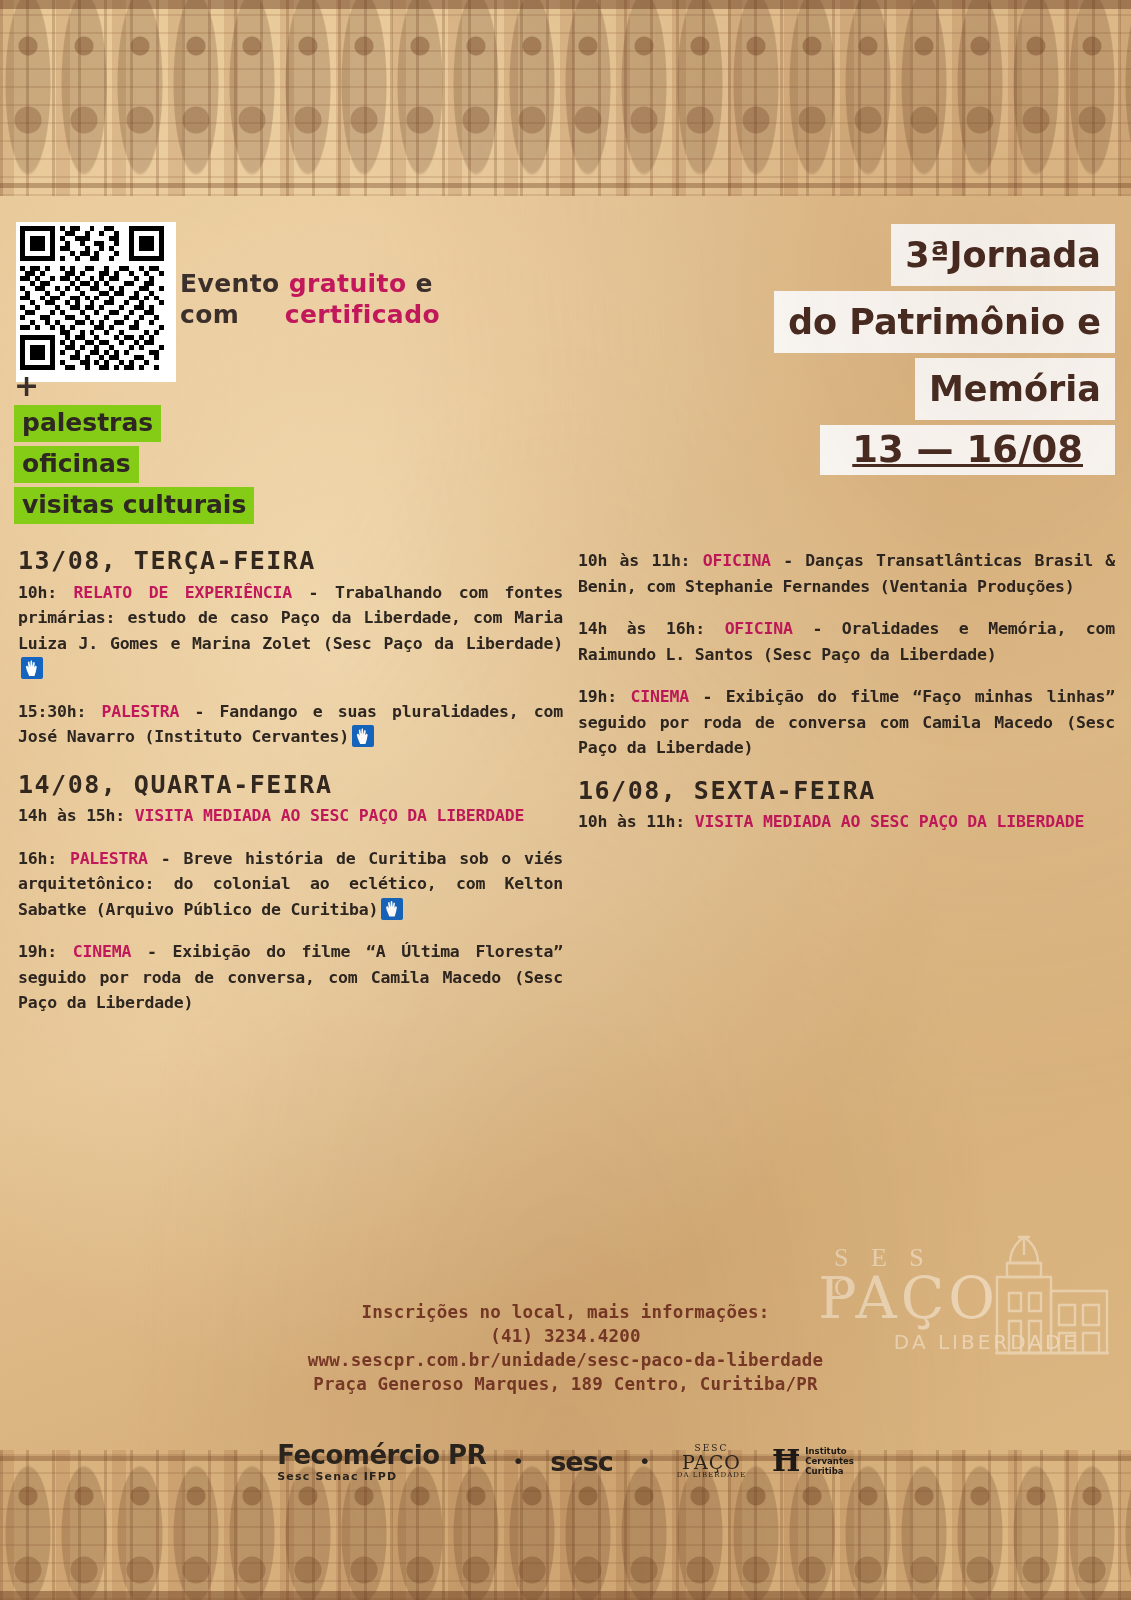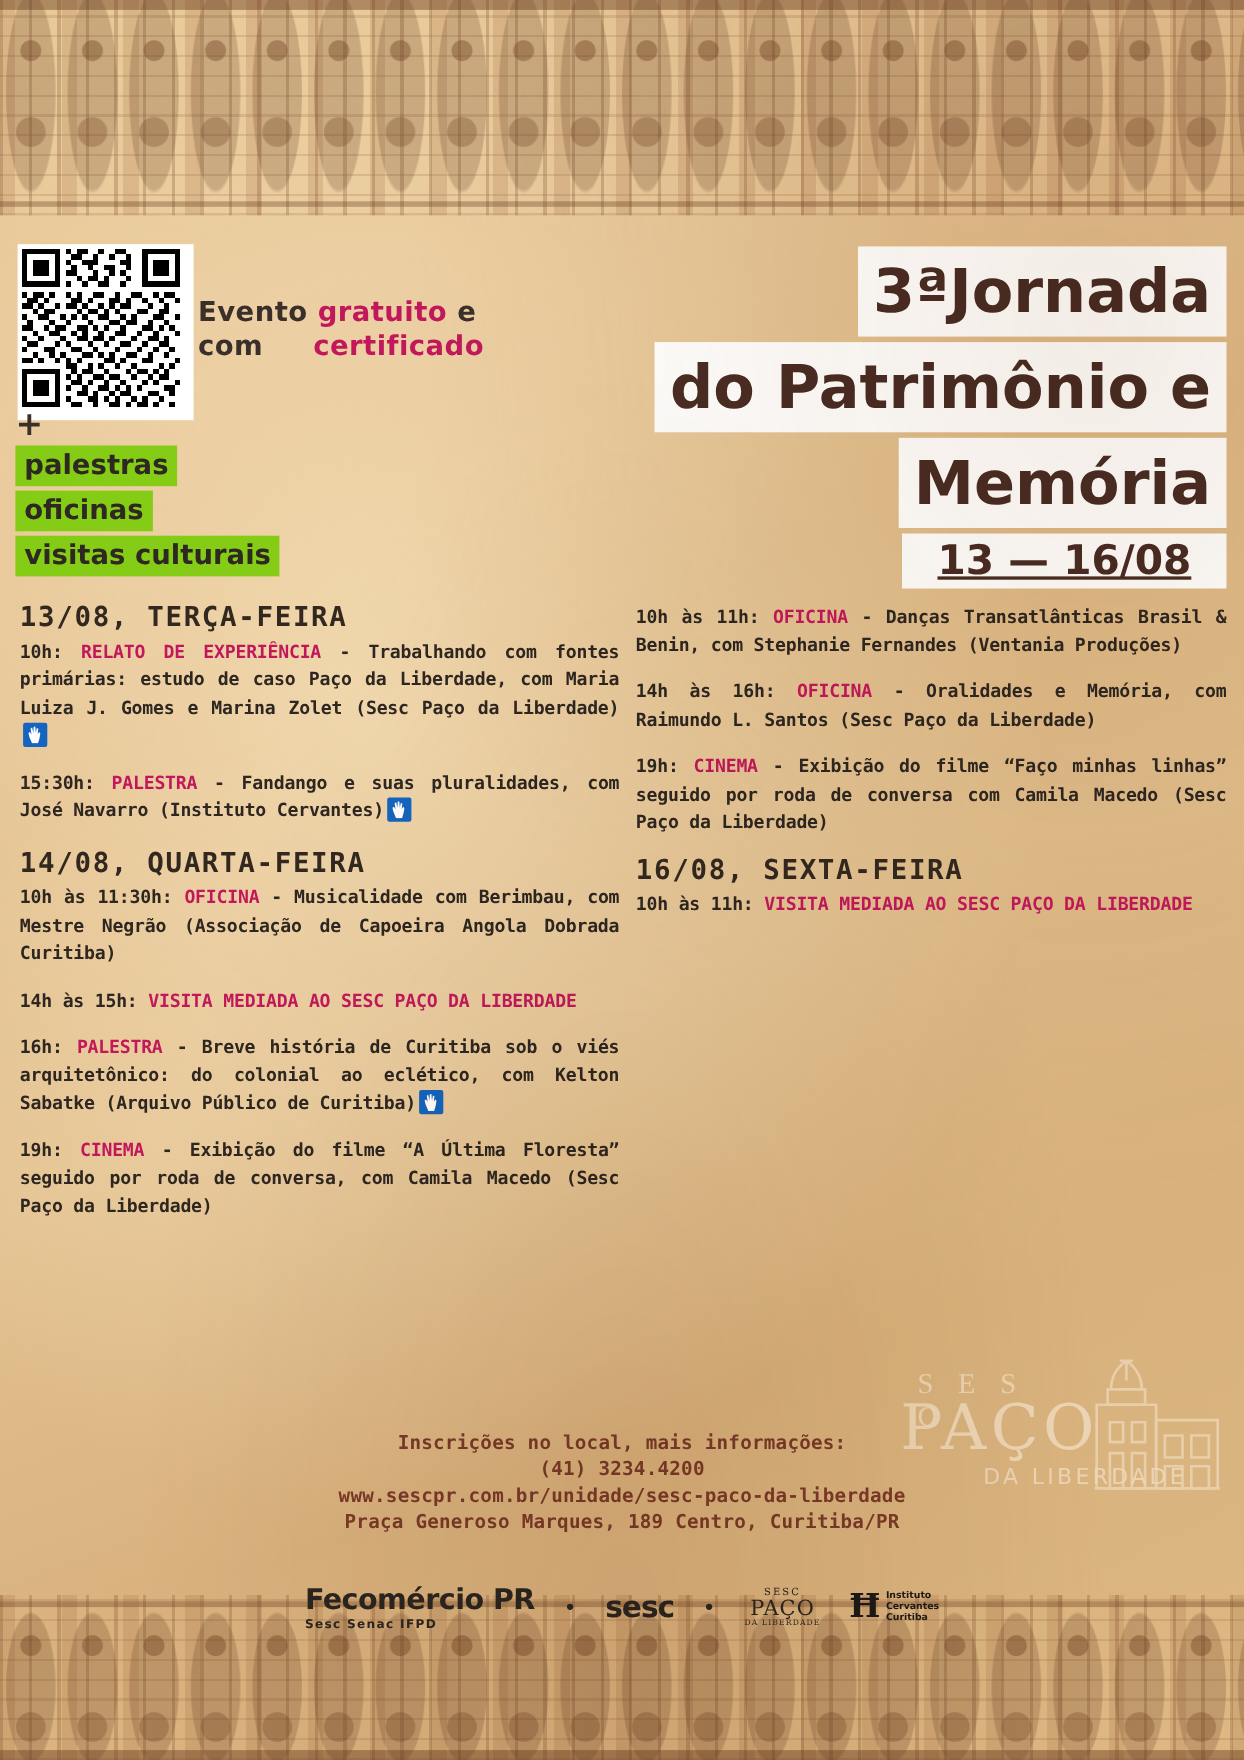--- a/index.html
+++ b/index.html
@@ -63,21 +63,21 @@
   
   .promo{position:absolute;left:180px;top:268px;width:300px;}
   .promo .line{font-family:"DejaVu Sans", sans-serif;font-weight:bold;font-size:25px;color:#3a2f2a;line-height:31px;letter-spacing:.4px;}
   .promo .hl{color:#c2185b;}
   .plus{position:absolute;left:14px;top:368px;font-family:"DejaVu Sans",sans-serif;font-weight:bold;font-size:30px;color:#3a2f2a;}
   .tags{position:absolute;left:14px;top:405px;}
   .tags div{display:inline-block;background:#84cc16;color:#2f2722;font-family:"DejaVu Sans",sans-serif;font-weight:bold;font-size:25px;line-height:34px;padding:1px 8px 2px 8px;margin-bottom:4px;}
   .tags .row{display:block;}
 
   .titlebox{position:absolute;right:16px;top:224px;width:auto;text-align:right;}
-  .titlebox .tl{display:inline-block;background:#fff;color:#4a2c22;font-family:"DejaVu Sans",sans-serif;font-weight:bold;font-size:55px;line-height:62px;padding:10px 14px;margin-bottom:5px;white-space:nowrap;}
+  .titlebox .tl{display:inline-block;background:#fff;color:#4a2c22;font-family:"DejaVu Sans",sans-serif;font-weight:bold;font-size:35px;line-height:62px;padding:0 14px;margin-bottom:5px;white-space:nowrap;}
   .titlebox .date{display:inline-block;background:#fff;color:#4a2c22;font-family:"DejaVu Sans",sans-serif;font-weight:bold;font-size:37px;line-height:48px;padding:1px 32px;text-decoration:underline;}
 
   
   .col{position:absolute;top:548px;font-size:16.5px;line-height:25.5px;color:#2e2620;}
   .col.left{left:18px;width:545px;}
   .col.right{left:578px;width:537px;}
   .dayhead{
     font-size:25px;font-weight:bold;letter-spacing:1.5px;color:#33281f;margin:0 0 6px 0;
   }
   .col.left .dayhead.second{margin-top:22px;}
@@ -387,23 +387,20 @@
   <div class="dayhead">13/08, TERÇA-FEIRA</div>
   <p class="item">
     <span class="t">10h: </span><span class="k">RELATO DE EXPERIÊNCIA</span><span class="t"> - Trabalhando com fontes primárias: estudo de caso Paço da Liberdade, com Maria Luiza J. Gomes e Marina Zolet (Sesc Paço da Liberdade)</span><span class="libras"></span>
   </p>
   <p class="item">
     <span class="t">15:30h: </span><span class="k">PALESTRA</span><span class="t"> - Fandango e suas pluralidades, com José Navarro (Instituto Cervantes)</span><span class="libras"></span>
   </p>
 
   <div class="dayhead second">14/08, QUARTA-FEIRA</div>
   <p class="item">
-    <span class="t">10h às 11:30h: </span><span class="k">OFICINA</span><span class="t"> - Musicalidade com Berimbau, com Mestre Negrão (Associação de Capoeira Angola Dobrada Curitiba)</span>
-  </p>
-  <p class="item">
     <span class="t">14h às 15h: </span><span class="k">VISITA MEDIADA AO SESC PAÇO DA LIBERDADE</span><span class="t"></span>
   </p>
   <p class="item">
     <span class="t">16h: </span><span class="k">PALESTRA</span><span class="t"> - Breve história de Curitiba sob o viés arquitetônico: do colonial ao eclético, com Kelton Sabatke (Arquivo Público de Curitiba)</span><span class="libras"></span>
   </p>
   <p class="item">
     <span class="t">19h: </span><span class="k">CINEMA</span><span class="t"> - Exibição do filme “A Última Floresta” seguido por roda de conversa, com Camila Macedo (Sesc Paço da Liberdade)</span>
   </p>
 </div>
 

